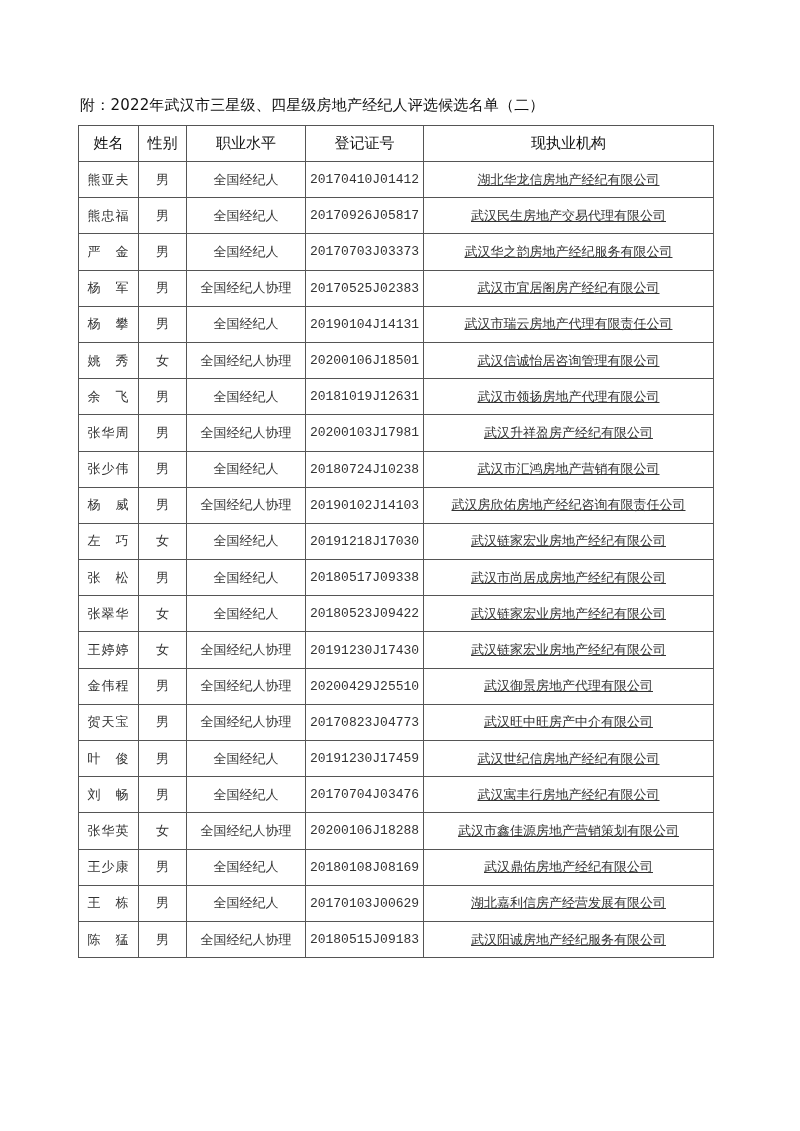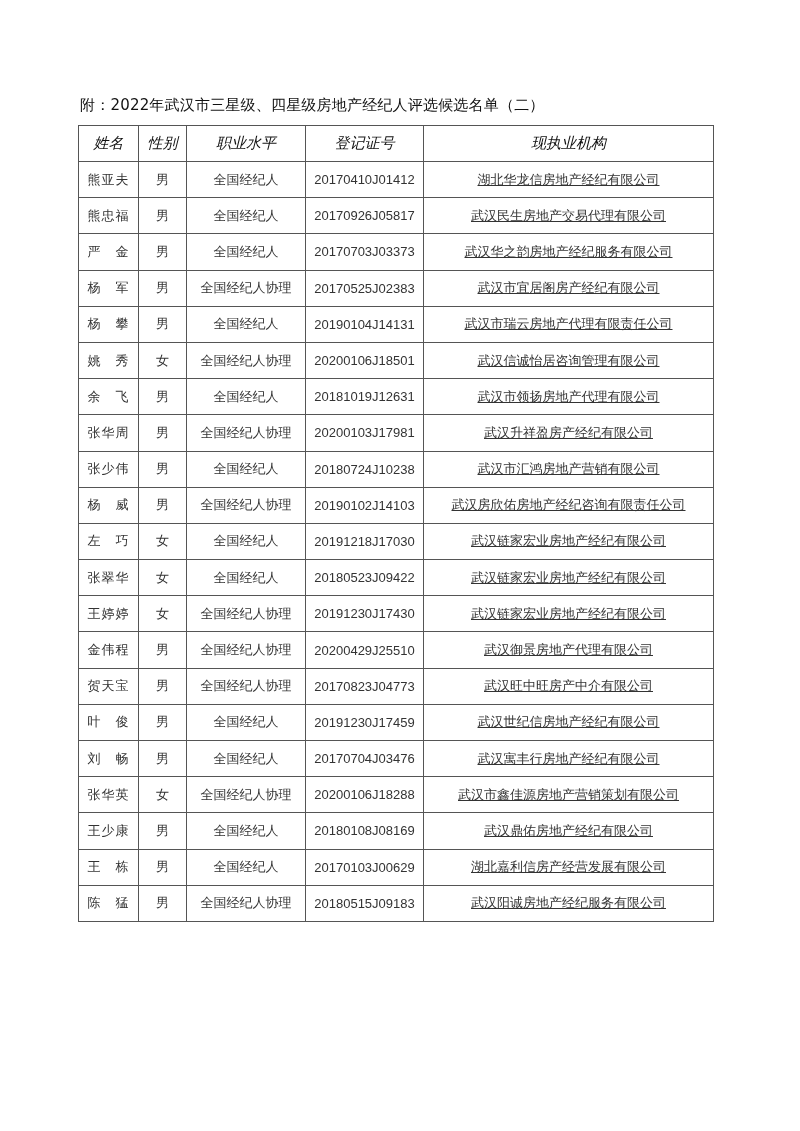--- a/index.html
+++ b/index.html
@@ -1,23 +1,23 @@
 <!DOCTYPE html>
 <html><head>
   <meta charset="utf-8">
   <style>
     html, body { margin: 0; padding: 0; background: #ffffff; }
     body { width: 800px; height: 1131px; position: relative; overflow: hidden; font-family: "DejaVu Serif", "Liberation Serif", serif; color: #222; }
     .title { position: absolute; left: 80px; top: 96px; font-family: "DejaVu Sans", "Liberation Sans", sans-serif; font-size: 15px; color: #111; letter-spacing: 0.2px; white-space: nowrap; }
     table.roster { position: absolute; left: 78px; top: 125px; width: 635px; border-collapse: collapse; table-layout: fixed; }
     table.roster th, table.roster td { border: 1px solid #555; text-align: center; vertical-align: middle; padding: 0; white-space: nowrap; overflow: hidden; }
-    table.roster th { height: 35px; font-family: "DejaVu Sans", "Liberation Sans", sans-serif; font-weight: normal; font-size: 15px; color: #111; font-style: italic; }
+    table.roster th { height: 35px; font-family: "DejaVu Sans", "Liberation Sans", sans-serif; font-weight: normal; font-size: 15px; color: #111; }
     table.roster td { height: 35.2px; font-size: 13px; color: #333; }
     td.name { letter-spacing: 1px; margin-left: 32px; }
-    td.cert { font-family: Liberation Sans, sans-serif; font-size: 13.5px; }
+    td.cert { font-family: Liberation Mono, monospace; font-size: 13.5px; }
     td.org { font-size: 13px; text-decoration: underline; }
     col.c-name { width: 60px; } col.c-gender { width: 48px; } col.c-level { width: 119px; } col.c-cert { width: 118px; } col.c-org { width: 290px; }
   </style>
 </head>
 <body>
 
 <div class="title">附：2022年武汉市三星级、四星级房地产经纪人评选候选名单（二）</div>
 
 <table class="roster">
   <colgroup>
@@ -108,20 +108,27 @@
         <td class="org">武汉房欣佑房地产经纪咨询有限责任公司</td>
       </tr>
       <tr>
         <td class="name">左　巧</td>
         <td class="gender">女</td>
         <td class="level">全国经纪人</td>
         <td class="cert">20191218J17030</td>
         <td class="org">武汉链家宏业房地产经纪有限公司</td>
       </tr>
       <tr>
+        <td class="name">张　松</td>
+        <td class="gender">男</td>
+        <td class="level">全国经纪人</td>
+        <td class="cert">20180517J09338</td>
+        <td class="org">武汉市尚居成房地产经纪有限公司</td>
+      </tr>
+      <tr>
         <td class="name">张翠华</td>
         <td class="gender">女</td>
         <td class="level">全国经纪人</td>
         <td class="cert">20180523J09422</td>
         <td class="org">武汉链家宏业房地产经纪有限公司</td>
       </tr>
       <tr>
         <td class="name">王婷婷</td>
         <td class="gender">女</td>
         <td class="level">全国经纪人协理</td>

